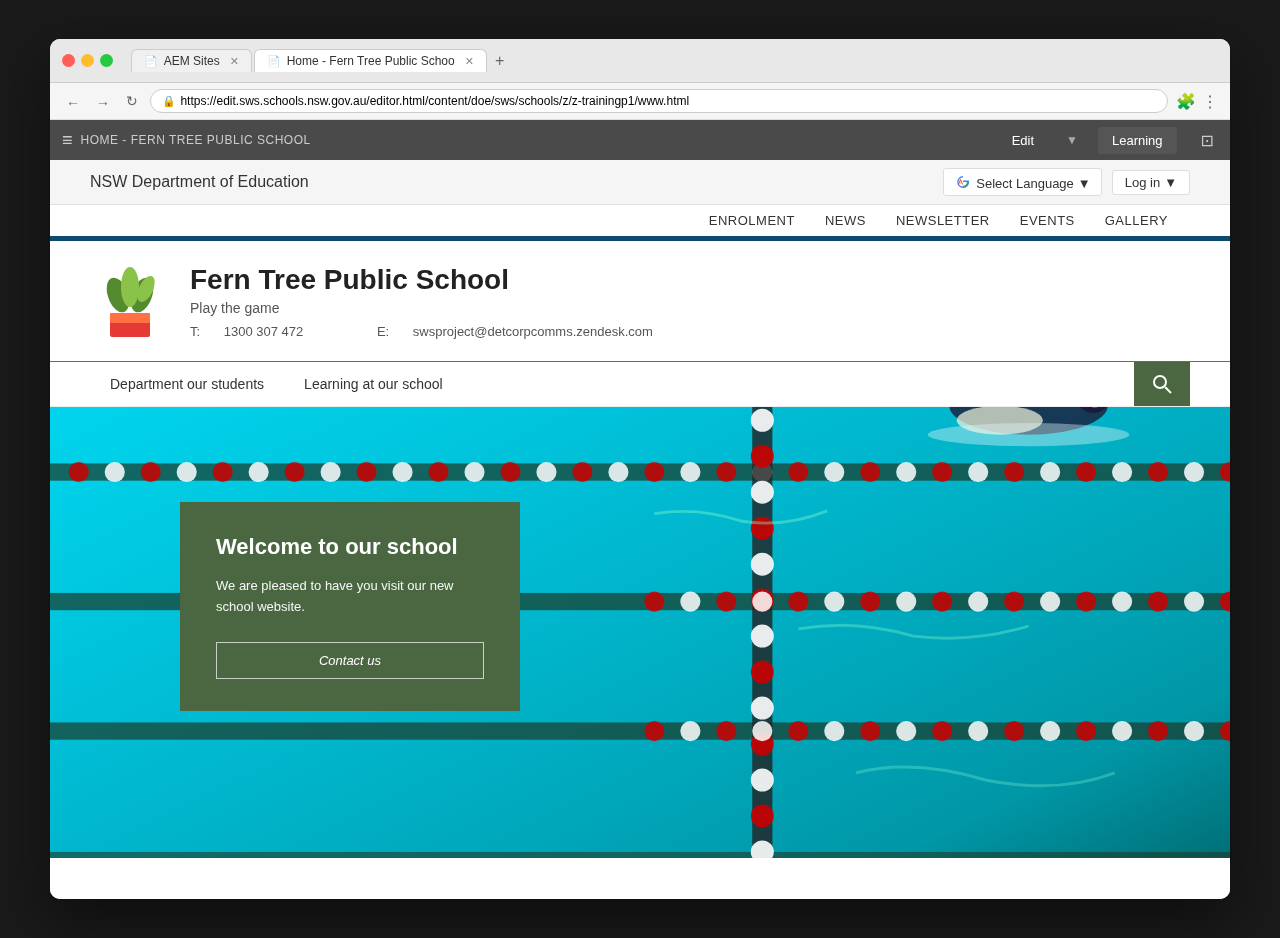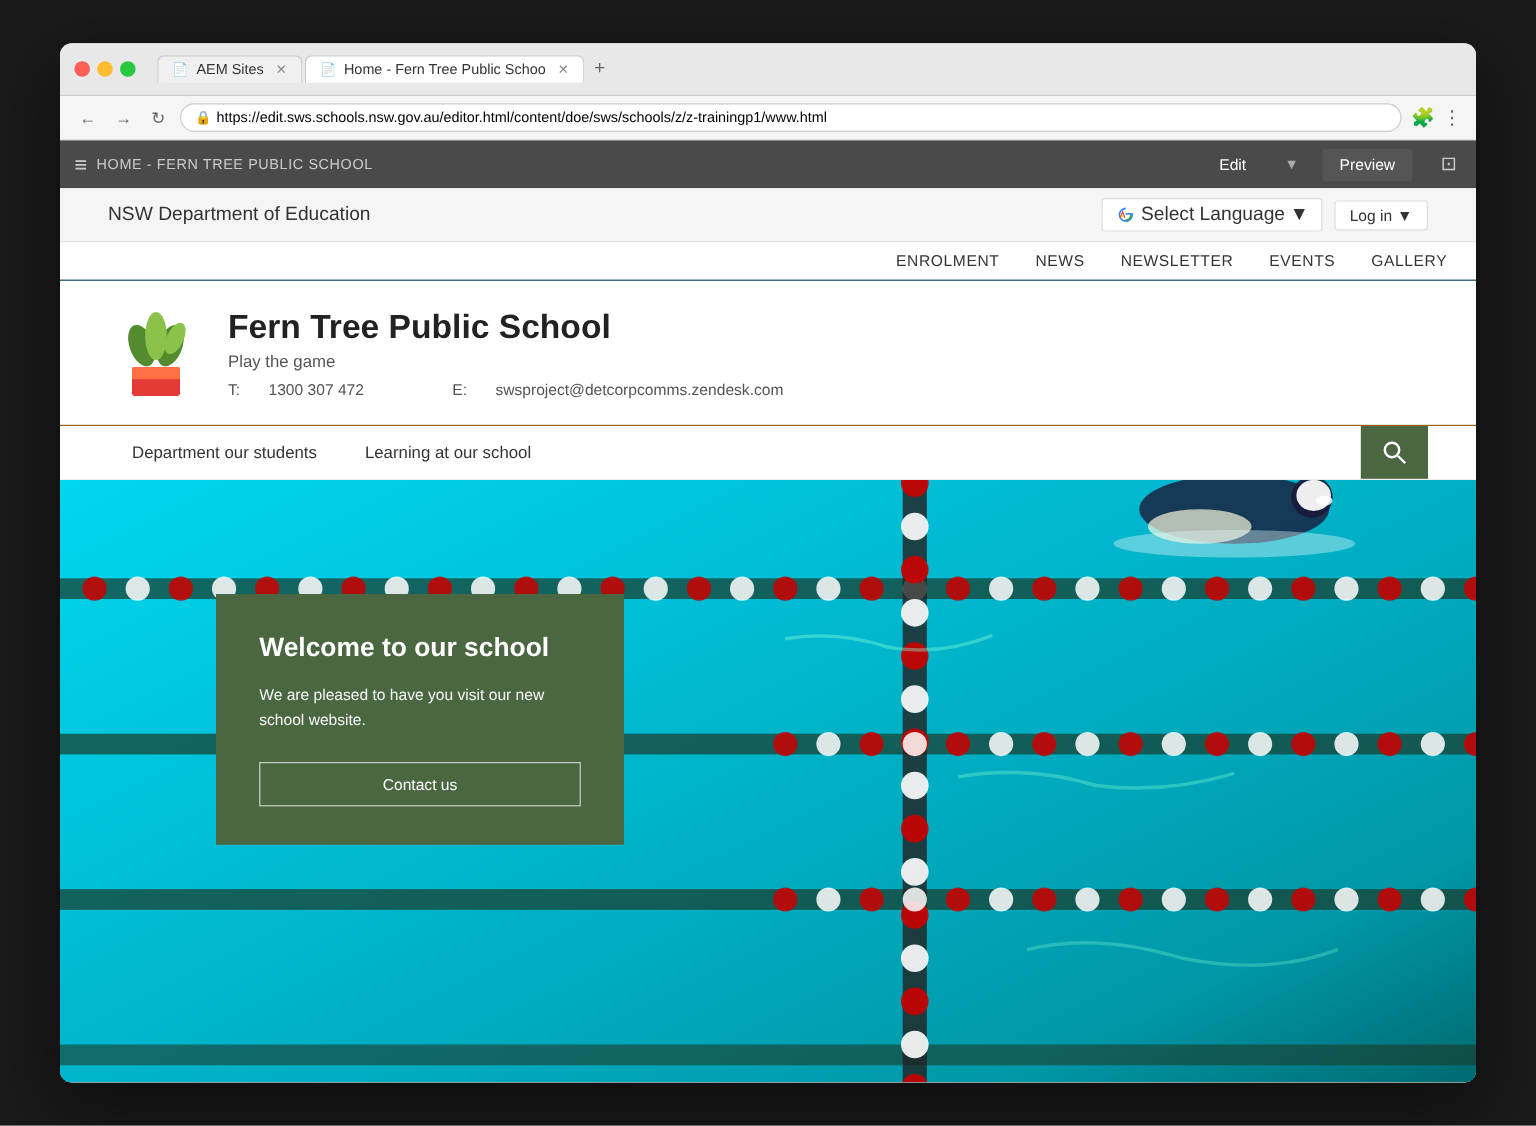--- a/index.html
+++ b/index.html
@@ -128,51 +128,51 @@
       padding: 8px 40px;
       display: flex;
       align-items: center;
       justify-content: space-between;
       border-bottom: 1px solid #e0e0e0;
     }
     .dept-name { font-size: 16px; color: #333; }
     .utility-right { display: flex; align-items: center; gap: 10px; }
     .google-translate {
       display: flex;
-      align-items: center;
+      align-items: flex-end;
       gap: 4px;
       border: 1px solid #ddd;
       border-radius: 3px;
       padding: 4px 10px;
       background: #fff;
       cursor: pointer;
-      font-size: 16px;
+      font-size: 13px;
       color: #333;
     }
     .login-btn {
       display: flex;
       align-items: center;
       gap: 4px;
       padding: 4px 12px;
       background: #fff;
       border: 1px solid #ddd;
       border-radius: 3px;
       font-size: 13px;
       color: #333;
       cursor: pointer;
     }
 
     
     .top-nav {
       background: #fff;
-      padding: 8px 24px;
+      padding: 8px 62px;
       display: flex;
       justify-content: flex-end;
       gap: 30px;
-      border-bottom: 1px solid #0c4a6e;
+      border-bottom: 5px solid #0c4a6e;
     }
     .top-nav-item {
       font-size: 13px;
       color: #333;
       text-decoration: none;
       letter-spacing: 0.5px;
       font-weight: 500;
       cursor: pointer;
     }
 
@@ -216,21 +216,21 @@
       padding: 10px 18px;
       cursor: pointer;
       display: flex;
       align-items: center;
       justify-content: center;
     }
 
     
     .hero-section {
       position: relative;
-      height: 502px;
+      height: 451px;
       overflow: hidden;
     }
     .hero-pool {
       width: 100%;
       height: 100%;
       background: #00bcd4;
       position: relative;
       overflow: hidden;
     }
 
@@ -257,20 +257,21 @@
     .contact-btn {
       display: block;
       width: 100%;
       padding: 10px;
       background: transparent;
       border: 1.5px solid rgba(255,255,255,0.7);
       color: #fff;
       font-size: 13px;
       cursor: pointer;
       text-align: center;
+      font-style: italic;
     }
   </style>
 </head>
 <body>
 
 <div class="browser-window">
 
   <div class="title-bar">
     <div class="traffic-lights">
       <div class="tl tl-red"></div>
@@ -309,21 +310,21 @@
   </div>
 
   <div class="cms-toolbar">
     <div class="cms-toolbar-left">
       <span class="hamburger-icon">≡</span>
       <span class="cms-breadcrumb">HOME - FERN TREE PUBLIC SCHOOL</span>
     </div>
     <div class="cms-toolbar-right">
       <button class="edit-btn">Edit</button>
       <span style="color:#aaa;font-size:12px;">▼</span>
-      <button class="preview-btn">Preview</button>
+      <button class="preview-btn">Learning</button>
       <span class="cms-icon-btn">⊡</span>
     </div>
   </div>
 
   <div class="website-content">
 
     <div class="utility-bar">
       <span class="dept-name">NSW Department of Education</span>
       <div class="utility-right">
         <div class="google-translate">

